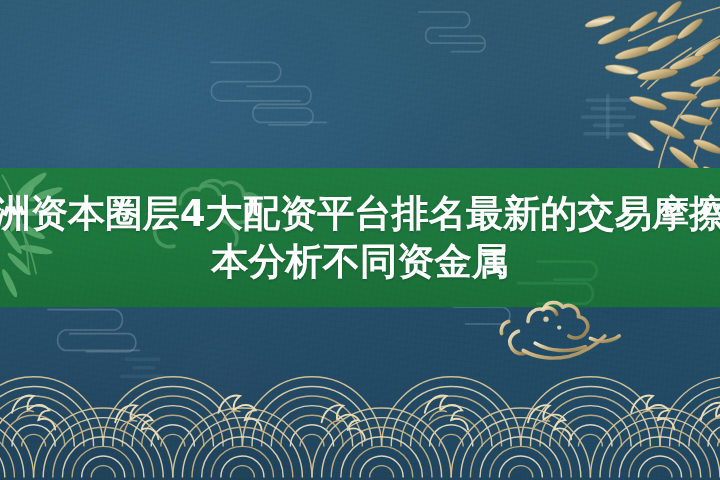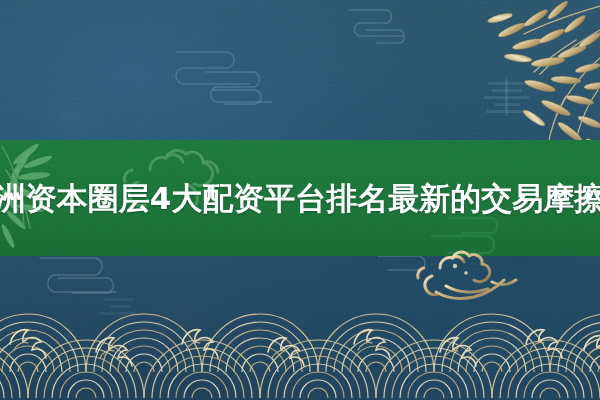--- a/index.html
+++ b/index.html
@@ -196,20 +196,21 @@
       </g>
       <g fill="none" stroke="#4f9b63" stroke-width="1.4" stroke-linecap="round">
         <path d="M2 6 C 14 26, 22 52, 24 86"></path>
         <path d="M6 30 C 18 48, 26 66, 30 88"></path>
       </g>
     </svg>
   </div>
 
   <div class="headline">
     <div class="headline-line">亚洲资本圈层4大配资平台排名最新的交易摩擦成</div>
+    <div class="headline-line">本分析不同资金属</div>
   </div>
 
   <svg class="layer" viewBox="0 0 600 400" width="600" height="400">
     <g fill="none" stroke="url(#gold)" stroke-width="3" stroke-linecap="round" stroke-linejoin="round">
       <path d="M440 268 c0-7 6-12 13-10 2-7 12-8 16-2 6-4 14 1 13 8 7 1 10 8 6 13 -3 5-10 6-14 3"></path>
       <path d="M452 258 c5-3 10-1 12 4"></path>
       <path d="M432 276 c-6 2-9 8-6 13 2 5 8 7 12 5"></path>
       <path d="M424 268 c-5 1-7 6-6 10"></path>
       <path d="M436 292 c10 6 24 8 38 5 12-3 22-9 30-17"></path>
       <path d="M446 286 c12 7 28 8 42 3"></path>

